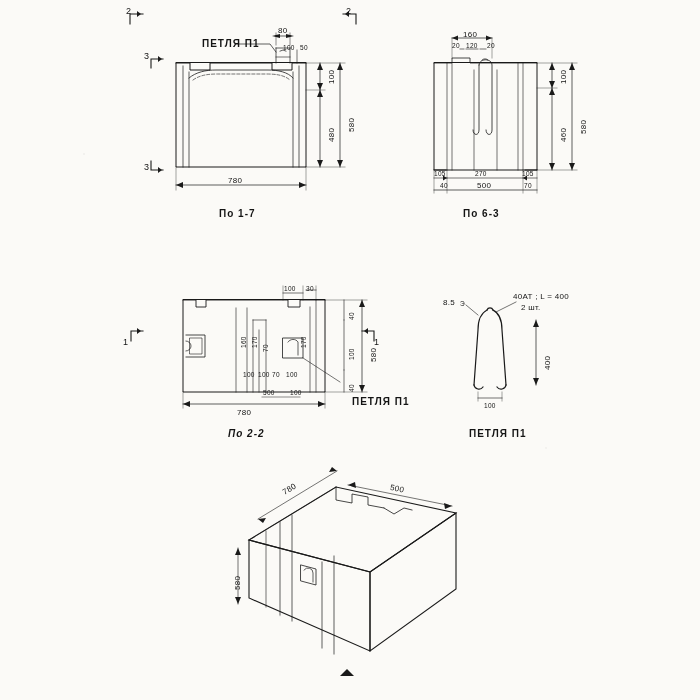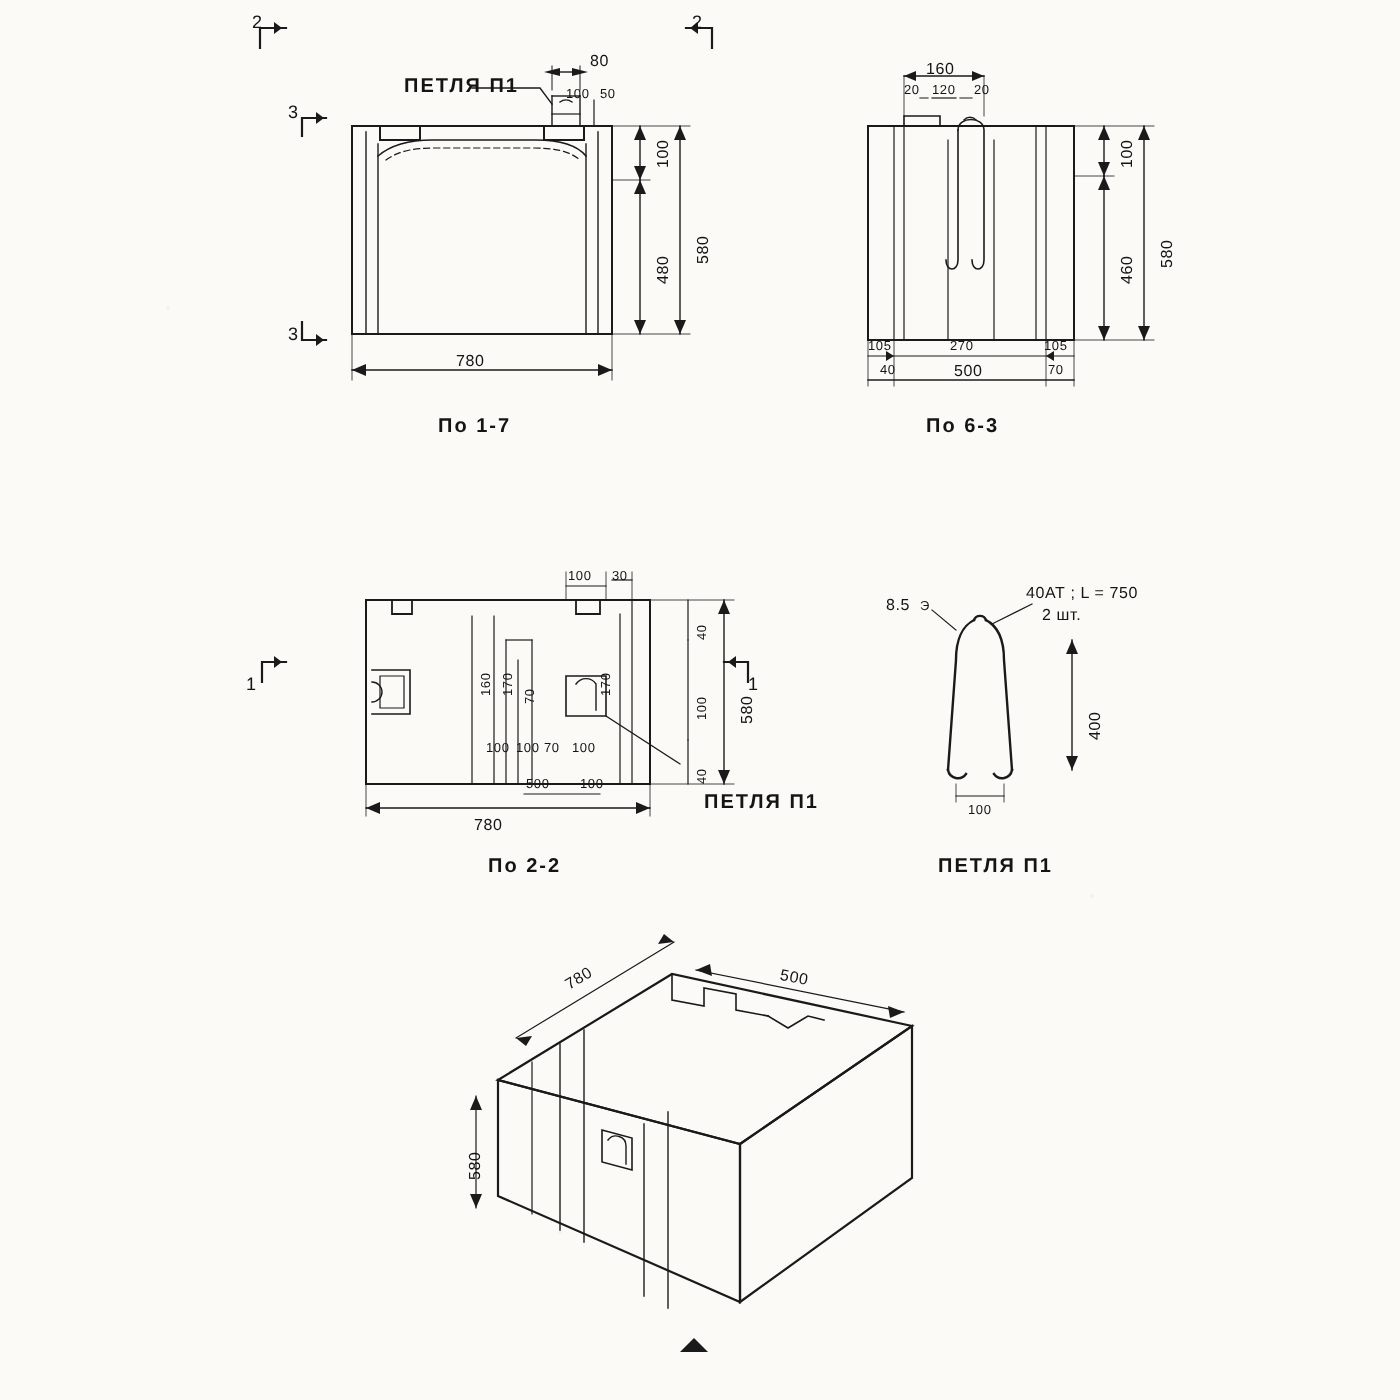--- a/index.html
+++ b/index.html
@@ -237,21 +237,21 @@
   </g>
 </svg>
 
 <div class="lbl mid" style="left:126px;top:6px;">2</div>
 <div class="lbl mid" style="left:346px;top:6px;">2</div>
 <div class="lbl mid" style="left:144px;top:51px;">3</div>
 <div class="lbl mid" style="left:144px;top:162px;">3</div>
 
 <div class="lbl big" style="left:202px;top:38px;">ПЕТЛЯ П1</div>
 
-<div class="lbl" style="left:295px;top:26px;">80</div>
+<div class="lbl" style="left:278px;top:26px;">80</div>
 <div class="lbl tiny" style="left:283px;top:44px;">100</div>
 <div class="lbl tiny" style="left:300px;top:44px;">50</div>
 
 <div class="lbl vert" style="left:327px;top:84px;transform:rotate(-90deg);transform-origin:left top;">100</div>
 <div class="lbl vert" style="left:327px;top:142px;transform:rotate(-90deg);transform-origin:left top;">480</div>
 <div class="lbl vert" style="left:347px;top:132px;transform:rotate(-90deg);transform-origin:left top;">580</div>
 
 <div class="lbl" style="left:228px;top:176px;">780</div>
 <div class="lbl big" style="left:219px;top:208px;">По 1-7</div>
 
@@ -292,25 +292,25 @@
 <div class="lbl vert tiny" style="left:348px;top:320px;transform:rotate(-90deg);transform-origin:left top;">40</div>
 <div class="lbl vert tiny" style="left:348px;top:360px;transform:rotate(-90deg);transform-origin:left top;">100</div>
 <div class="lbl vert tiny" style="left:348px;top:392px;transform:rotate(-90deg);transform-origin:left top;">40</div>
 <div class="lbl vert" style="left:369px;top:362px;transform:rotate(-90deg);transform-origin:left top;">580</div>
 
 <div class="lbl tiny" style="left:263px;top:389px;">500</div>
 <div class="lbl tiny" style="left:290px;top:389px;">100</div>
 <div class="lbl" style="left:237px;top:408px;">780</div>
 
 <div class="lbl big" style="left:352px;top:396px;">ПЕТЛЯ П1</div>
-<div class="lbl big" style="left:244px;top:428px;">По 2-2</div>
+<div class="lbl big" style="left:228px;top:428px;font-style:italic;">По 2-2</div>
 
 <div class="lbl" style="left:443px;top:298px;">8.5</div>
 <div class="lbl tiny" style="left:460px;top:300px;">Э</div>
-<div class="lbl" style="left:513px;top:292px;">40АТ ; L = 750</div>
+<div class="lbl" style="left:513px;top:292px;">40АТ ; L = 400</div>
 <div class="lbl" style="left:521px;top:303px;">2 шт.</div>
 <div class="lbl vert" style="left:543px;top:370px;transform:rotate(-90deg);transform-origin:left top;">400</div>
 <div class="lbl tiny" style="left:484px;top:402px;">100</div>
 <div class="lbl big" style="left:469px;top:428px;">ПЕТЛЯ П1</div>
 
 <div class="lbl" style="left:281px;top:489px;transform:rotate(-31deg);transform-origin:left top;">780</div>
 <div class="lbl" style="left:391px;top:483px;transform:rotate(11deg);transform-origin:left top;">500</div>
 <div class="lbl vert" style="left:233px;top:590px;transform:rotate(-90deg);transform-origin:left top;">580</div>
 
 </div>

